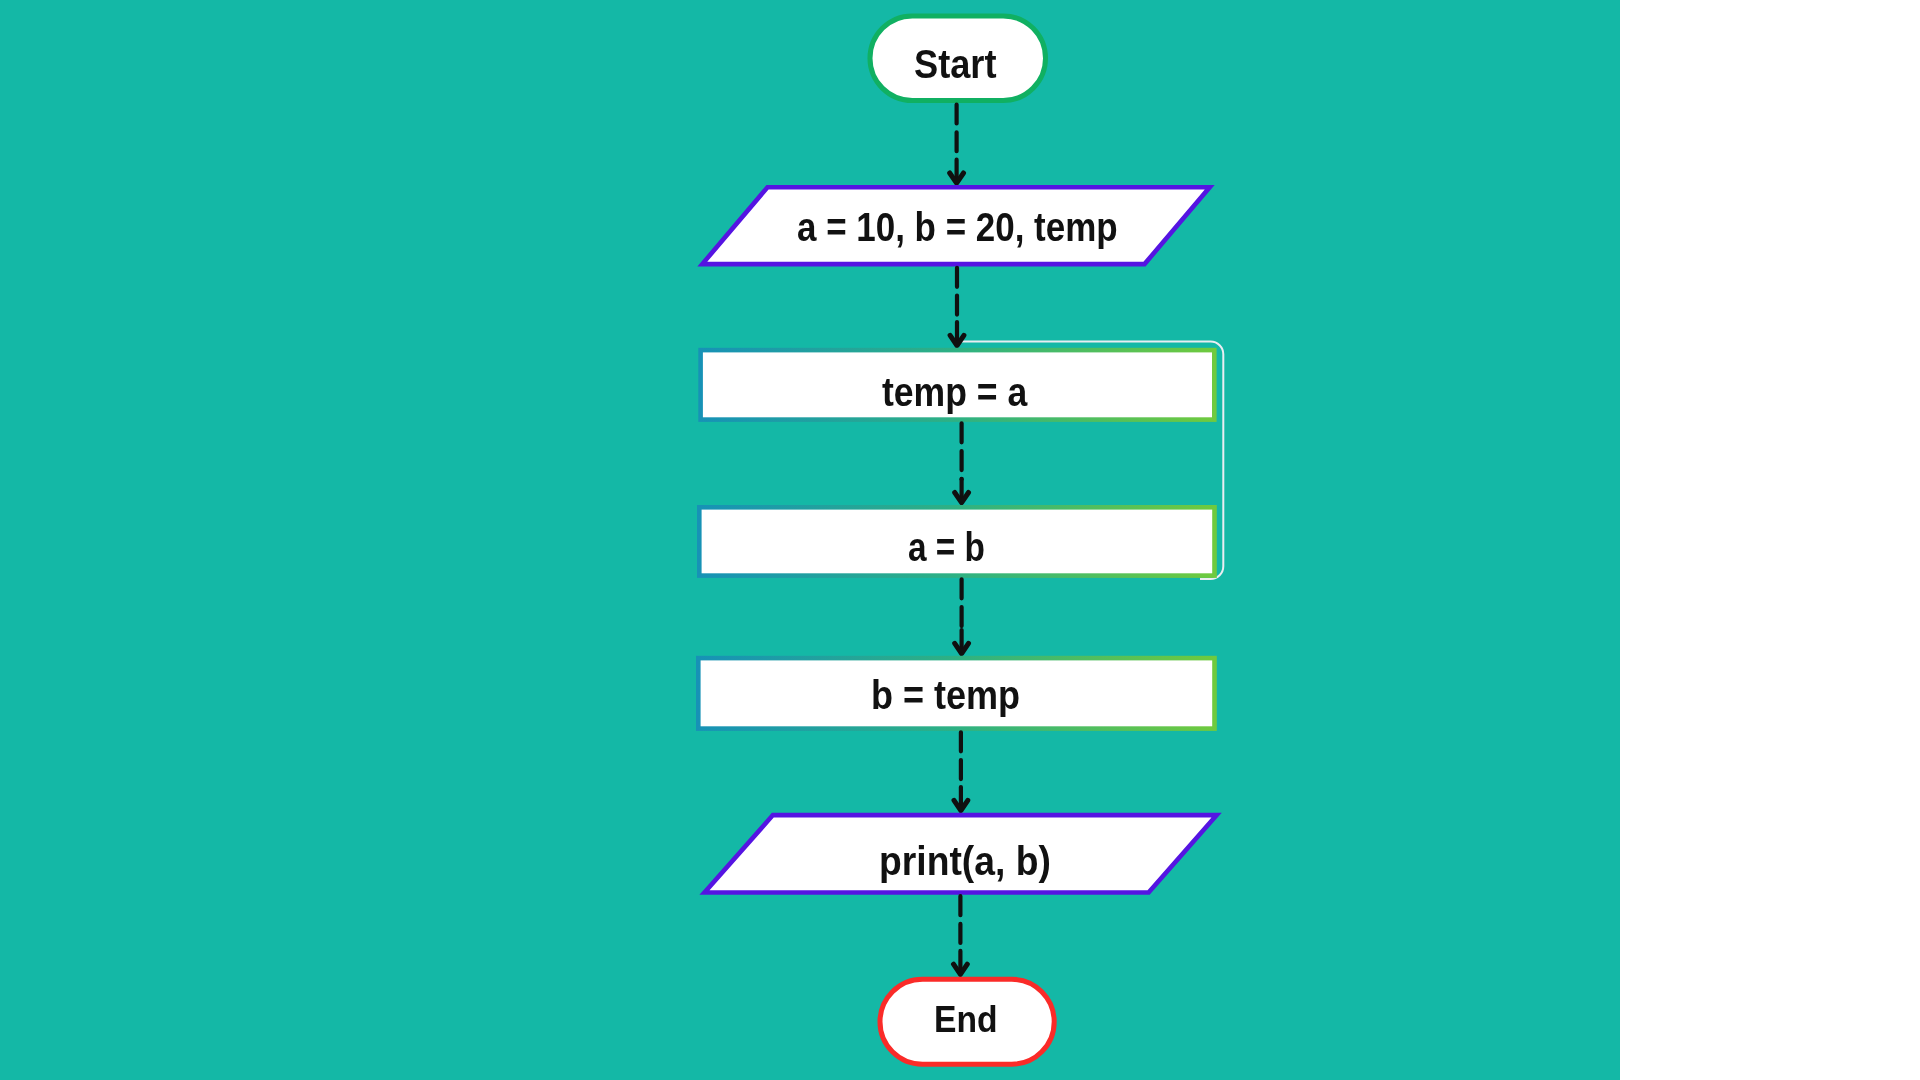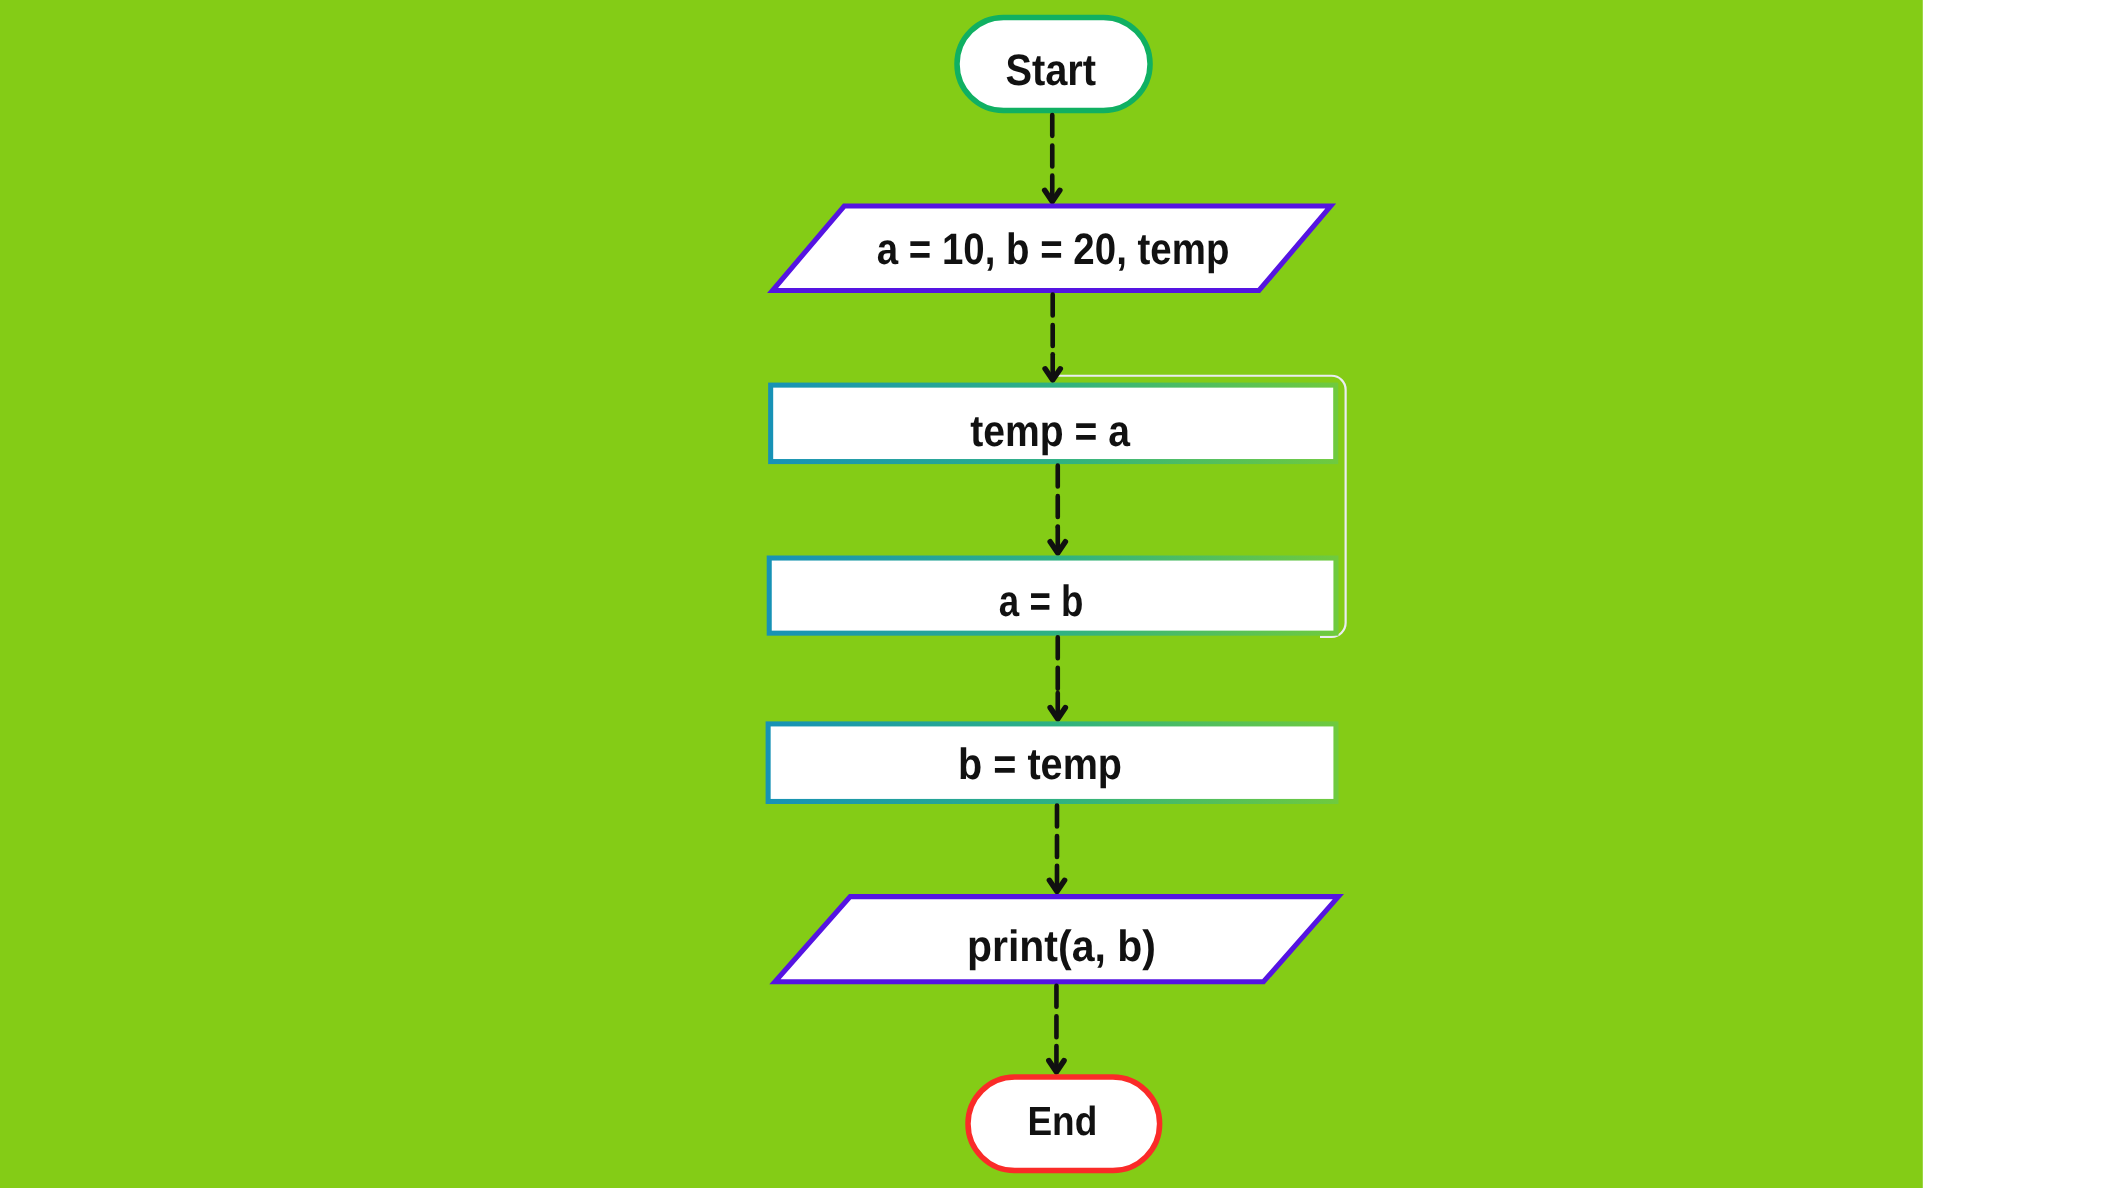--- a/index.html
+++ b/index.html
@@ -1,21 +1,21 @@
 <!DOCTYPE html>
 <html><head>
 <meta charset="utf-8">
 <style>
   html, body { margin: 0; padding: 0; }
   body { background: #ffffff; font-family: "Liberation Sans", sans-serif; }
   .stage {
     position: relative;
-    width: 1748px;
+    width: 1620px;
     height: 1080px;
-    background: #84cc16;
+    background: #14b8a6;
     overflow: hidden;
   }
   .stage svg { position: absolute; left: 0; top: 0; }
   .label {
     position: absolute;
     font-family: "Liberation Sans", sans-serif;
     font-weight: 700;
     font-size: 40px;
     line-height: 1;
     color: #111111;

